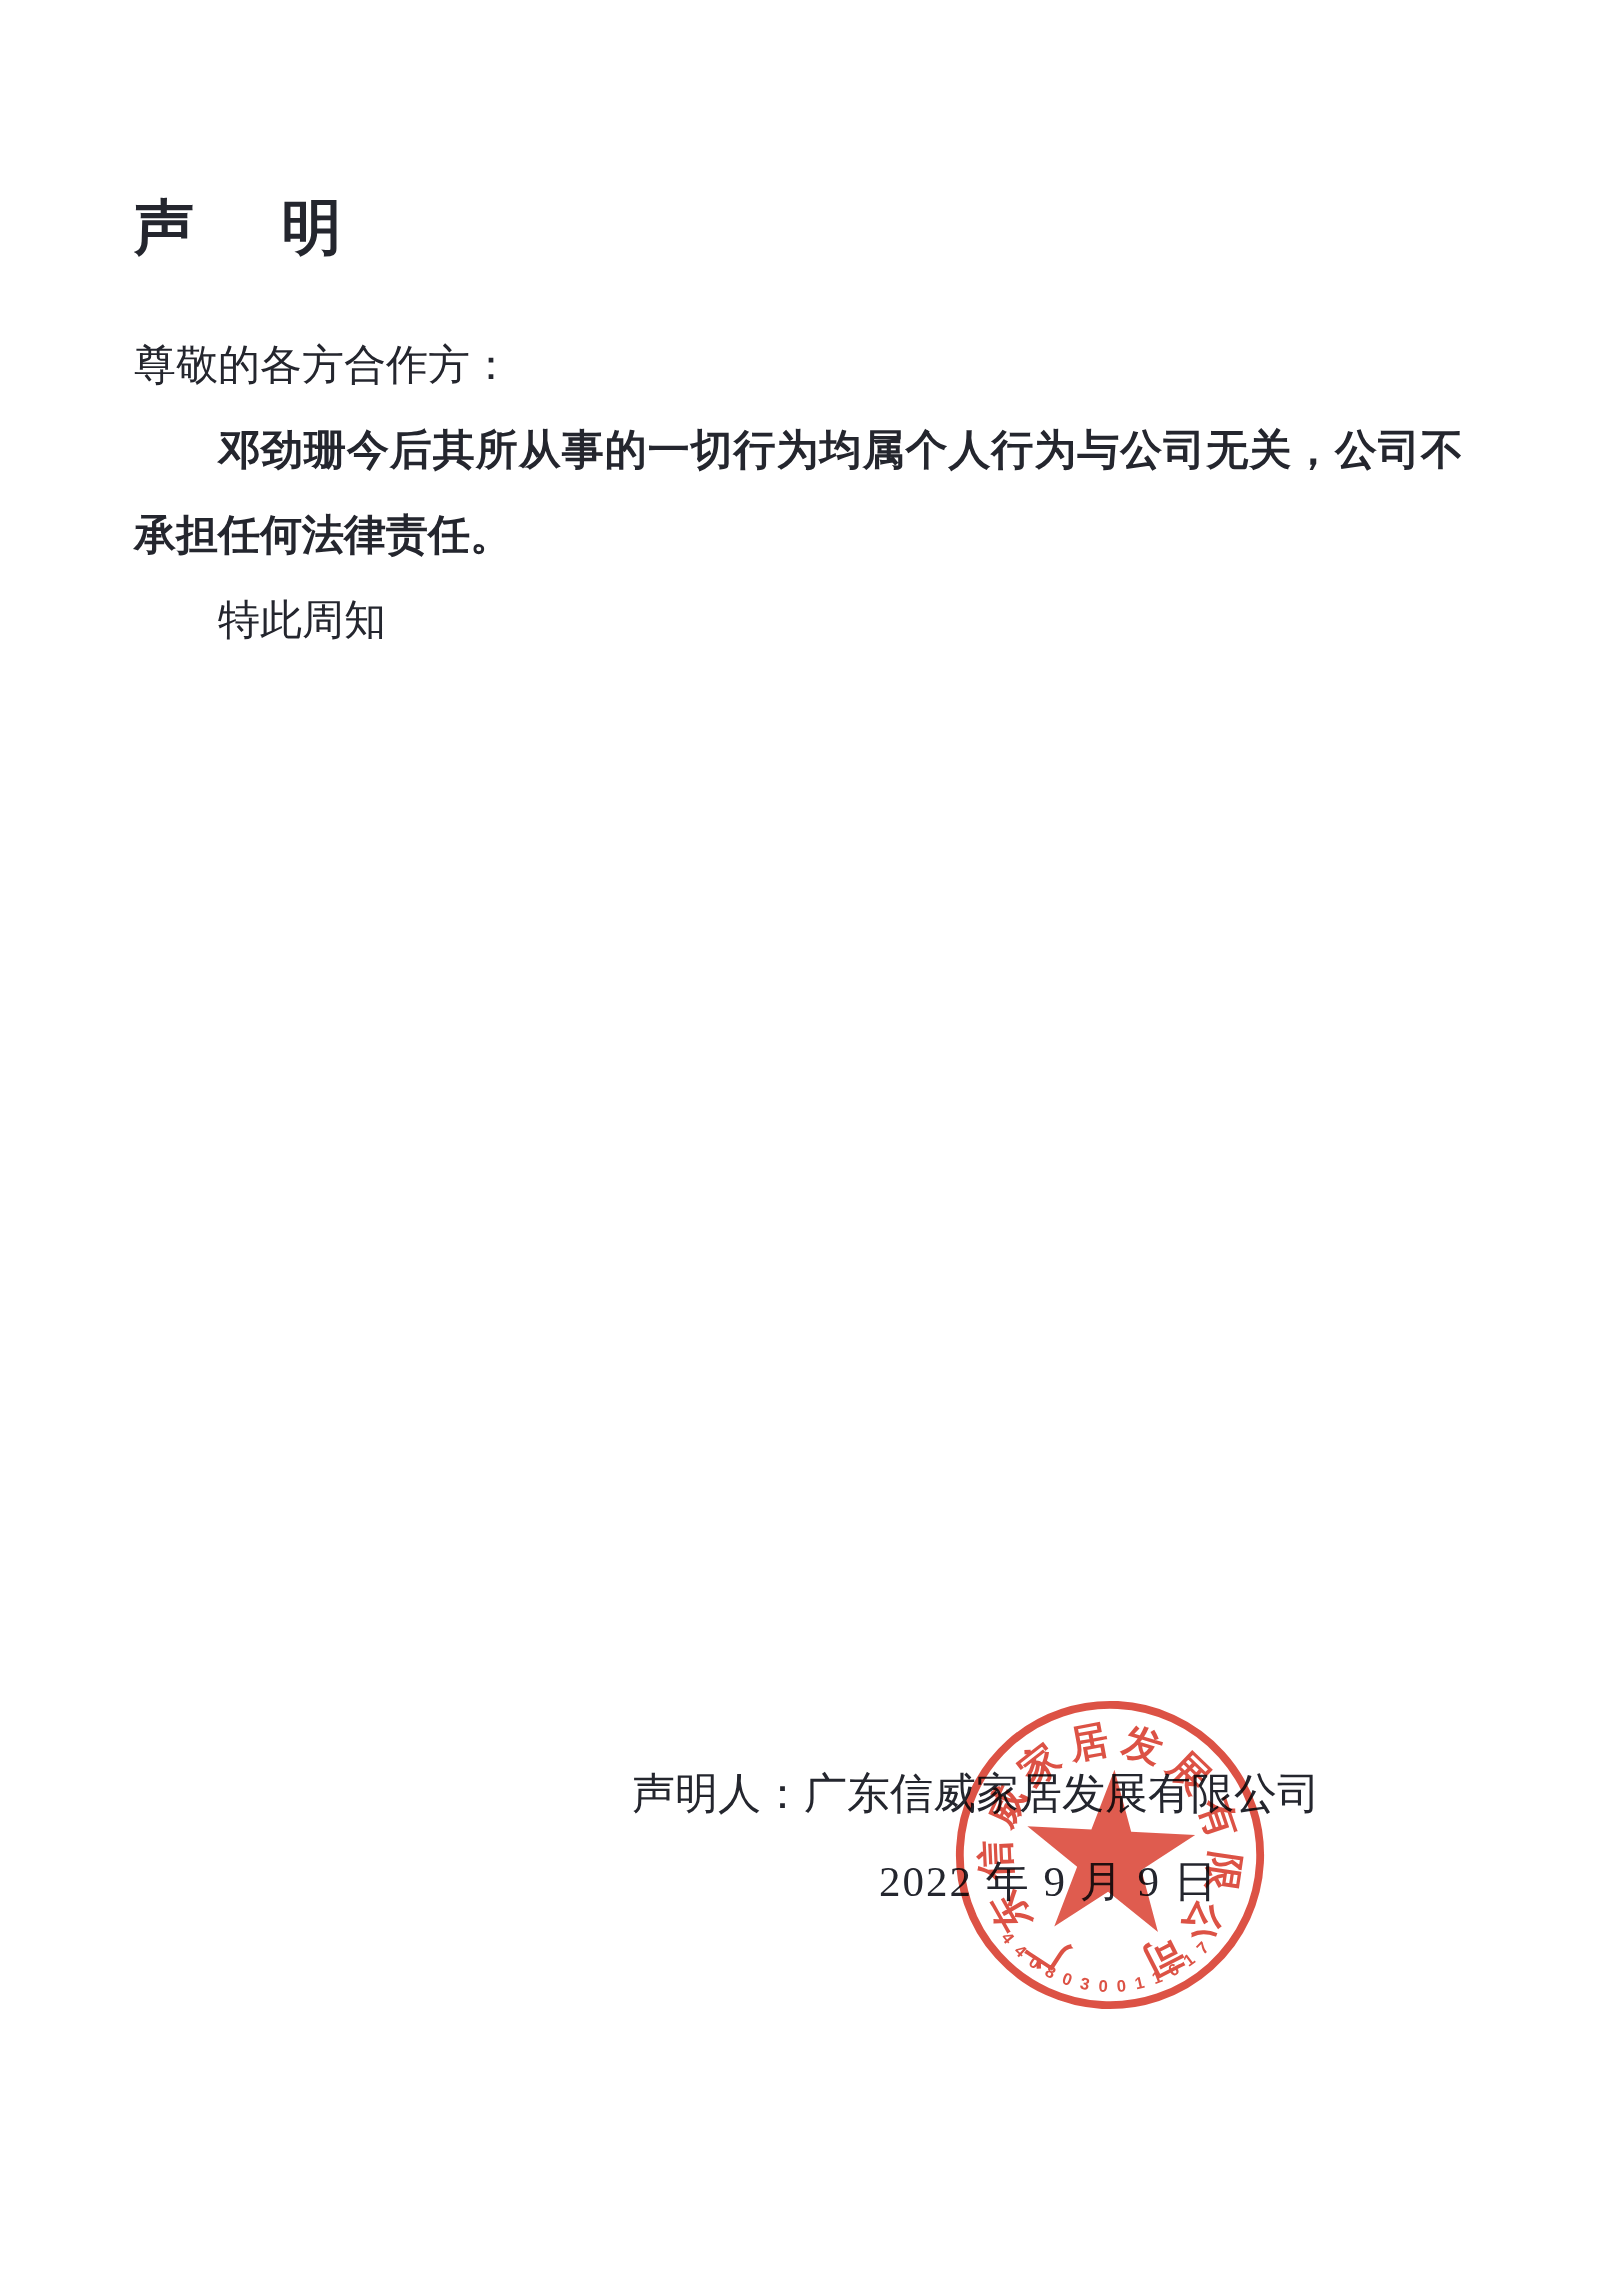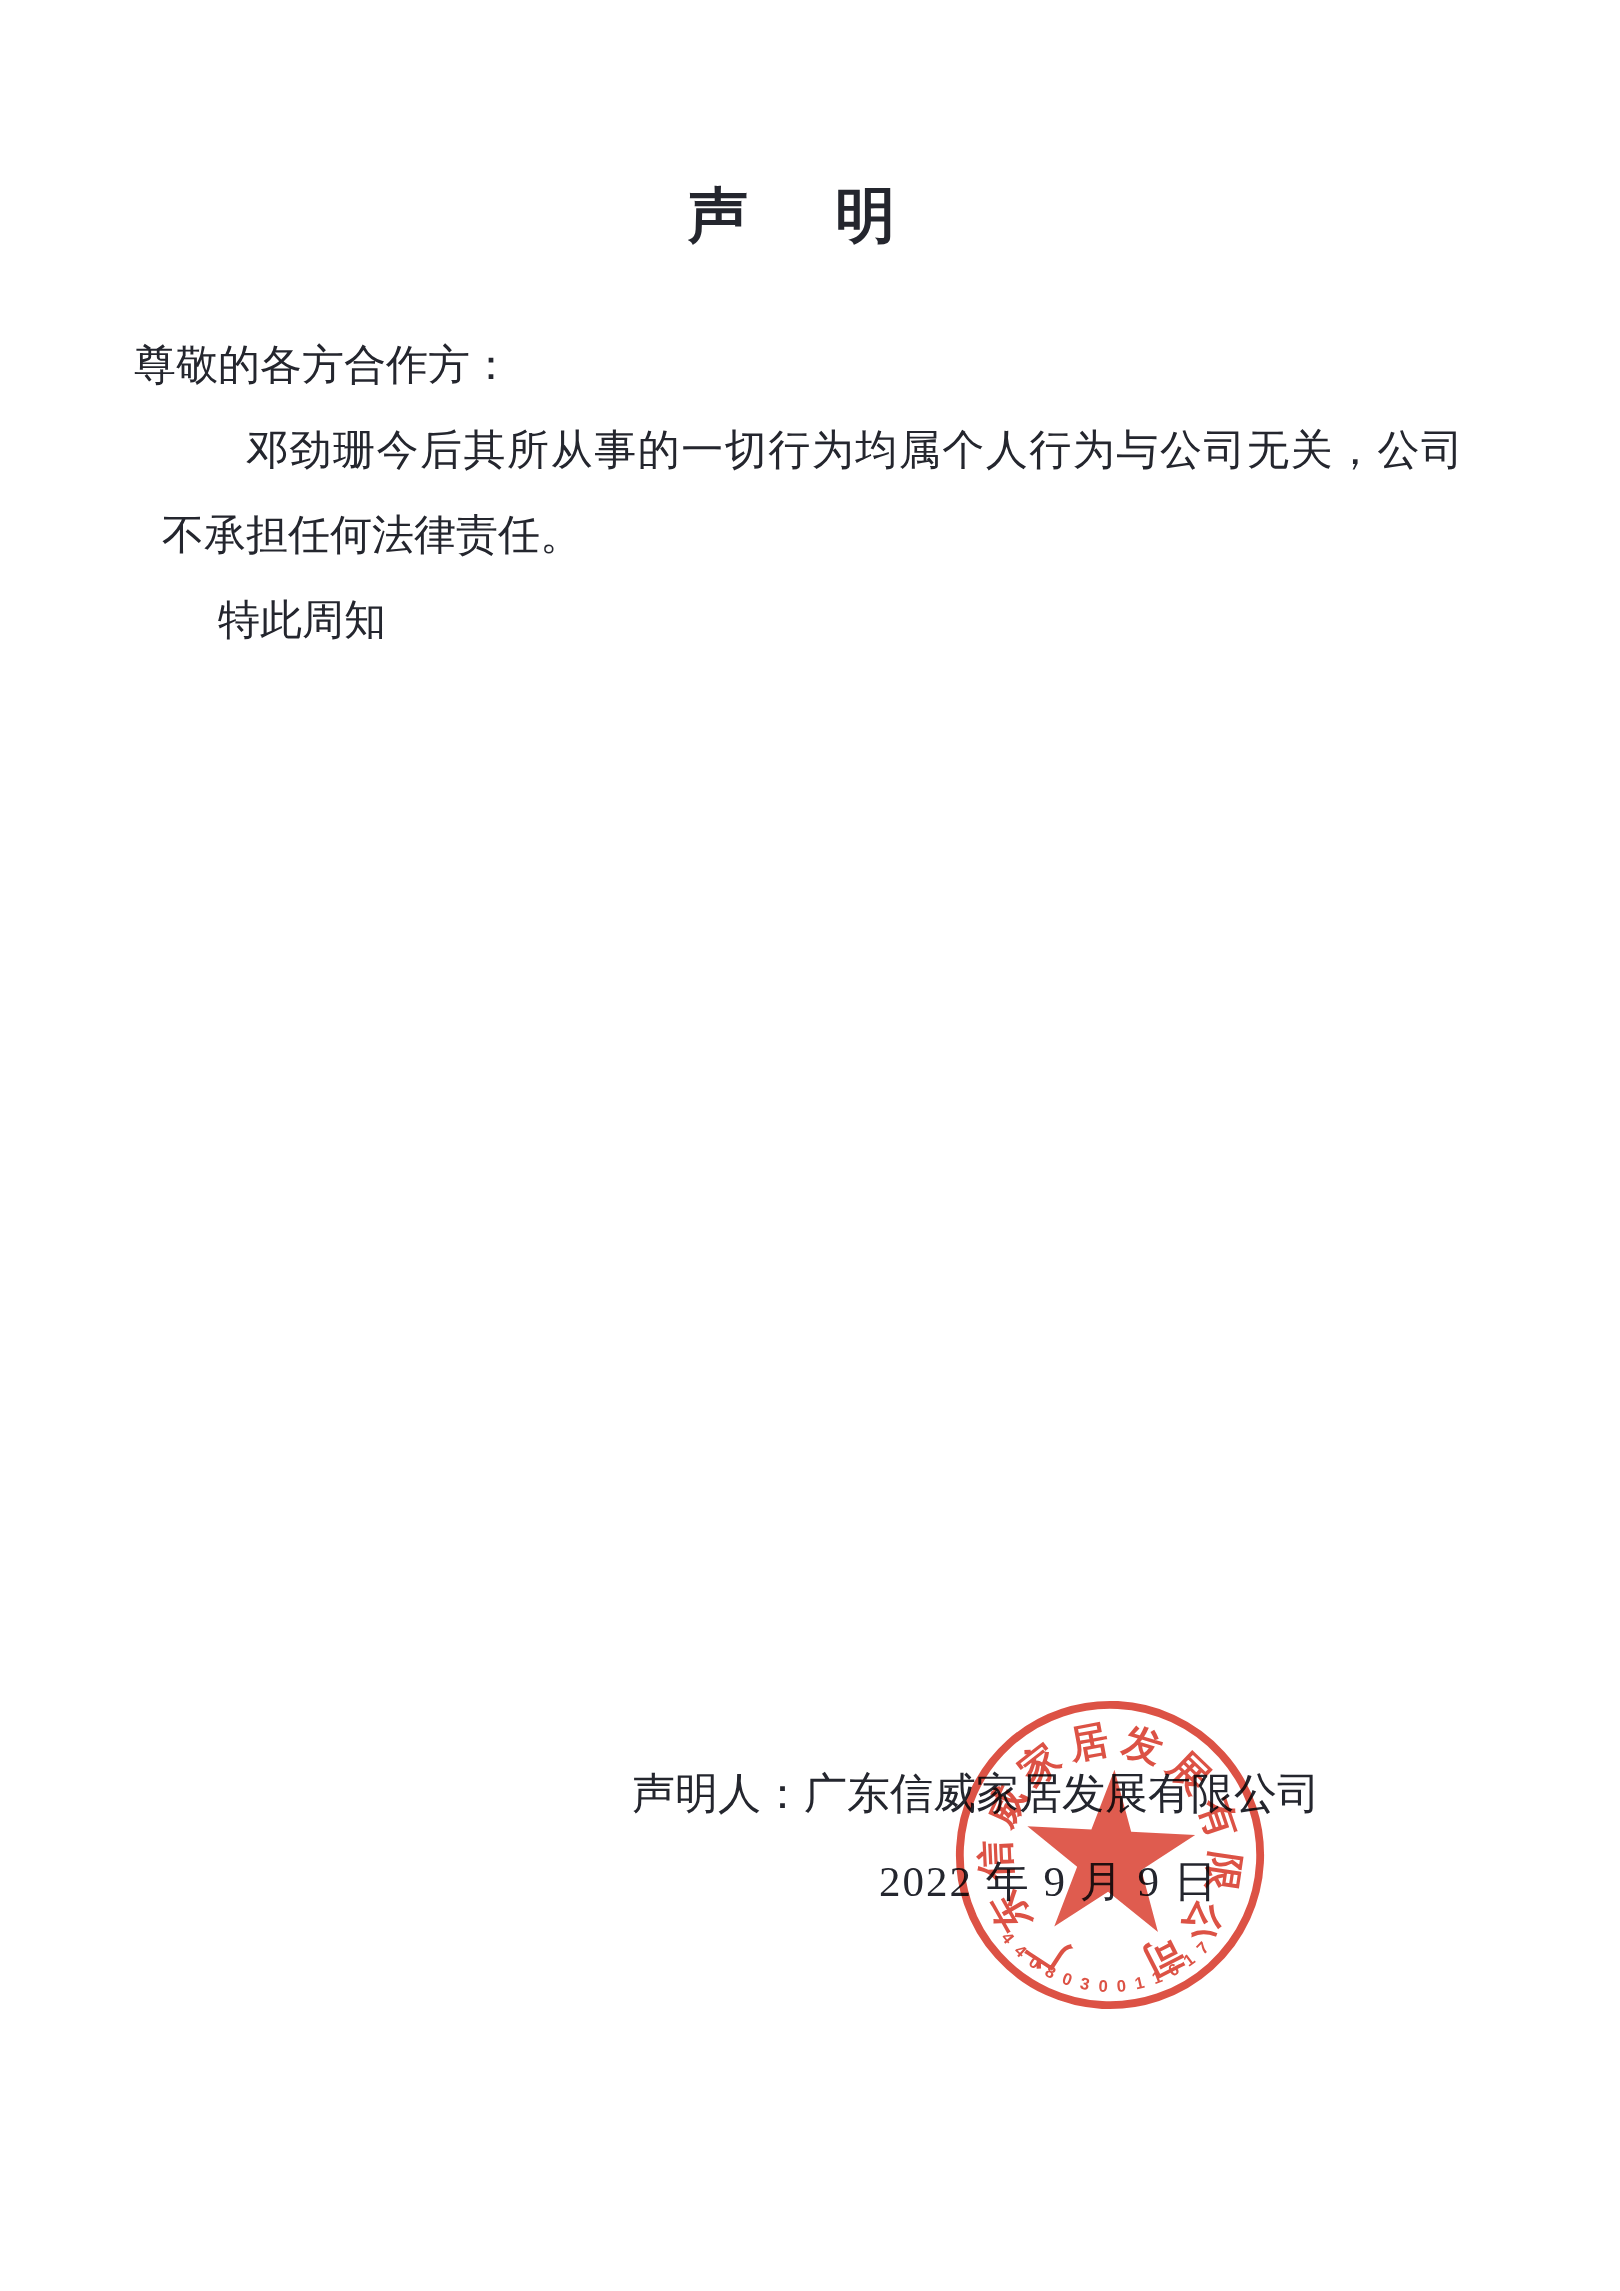--- a/index.html
+++ b/index.html
@@ -7,40 +7,40 @@
   .page{
     position:relative;
     width:1620px;height:2292px;
     background:#ffffff;
     overflow:hidden;
     font-family:"Liberation Serif","DejaVu Serif",serif;
     color:var(--ink,#24262e);
   }
   .title{
     position:absolute;
-    top:182px;left:134px;width:1329px;
+    top:194px;left:134px;width:1329px;
     margin:0;
-    text-align:center;
+    text-align:left;
     font-size:60px;
     font-weight:700;
     letter-spacing:13.7px;
     line-height:1.15;
     color:var(--ink,#24262e);
   }
   .body-text{
     position:absolute;
     top:323px;left:134px;width:1329px;
     font-size:42px;
     line-height:85px;
     text-align:justify;
     text-justify:inter-character;
   }
   .salutation{margin:0;text-indent:0;}
   .para{margin:0;text-indent:2em;}
-  .para.bold{font-weight:400;margin-left:28px;}
+  .para.bold{font-weight:700;}
   .sign-line{
     position:absolute;
     left:632px;top:1766px;
     font-size:43px;line-height:55px;
     white-space:nowrap;
   }
   .date-line{
     position:absolute;
     left:879px;top:1854px;
     font-size:43px;line-height:55px;

